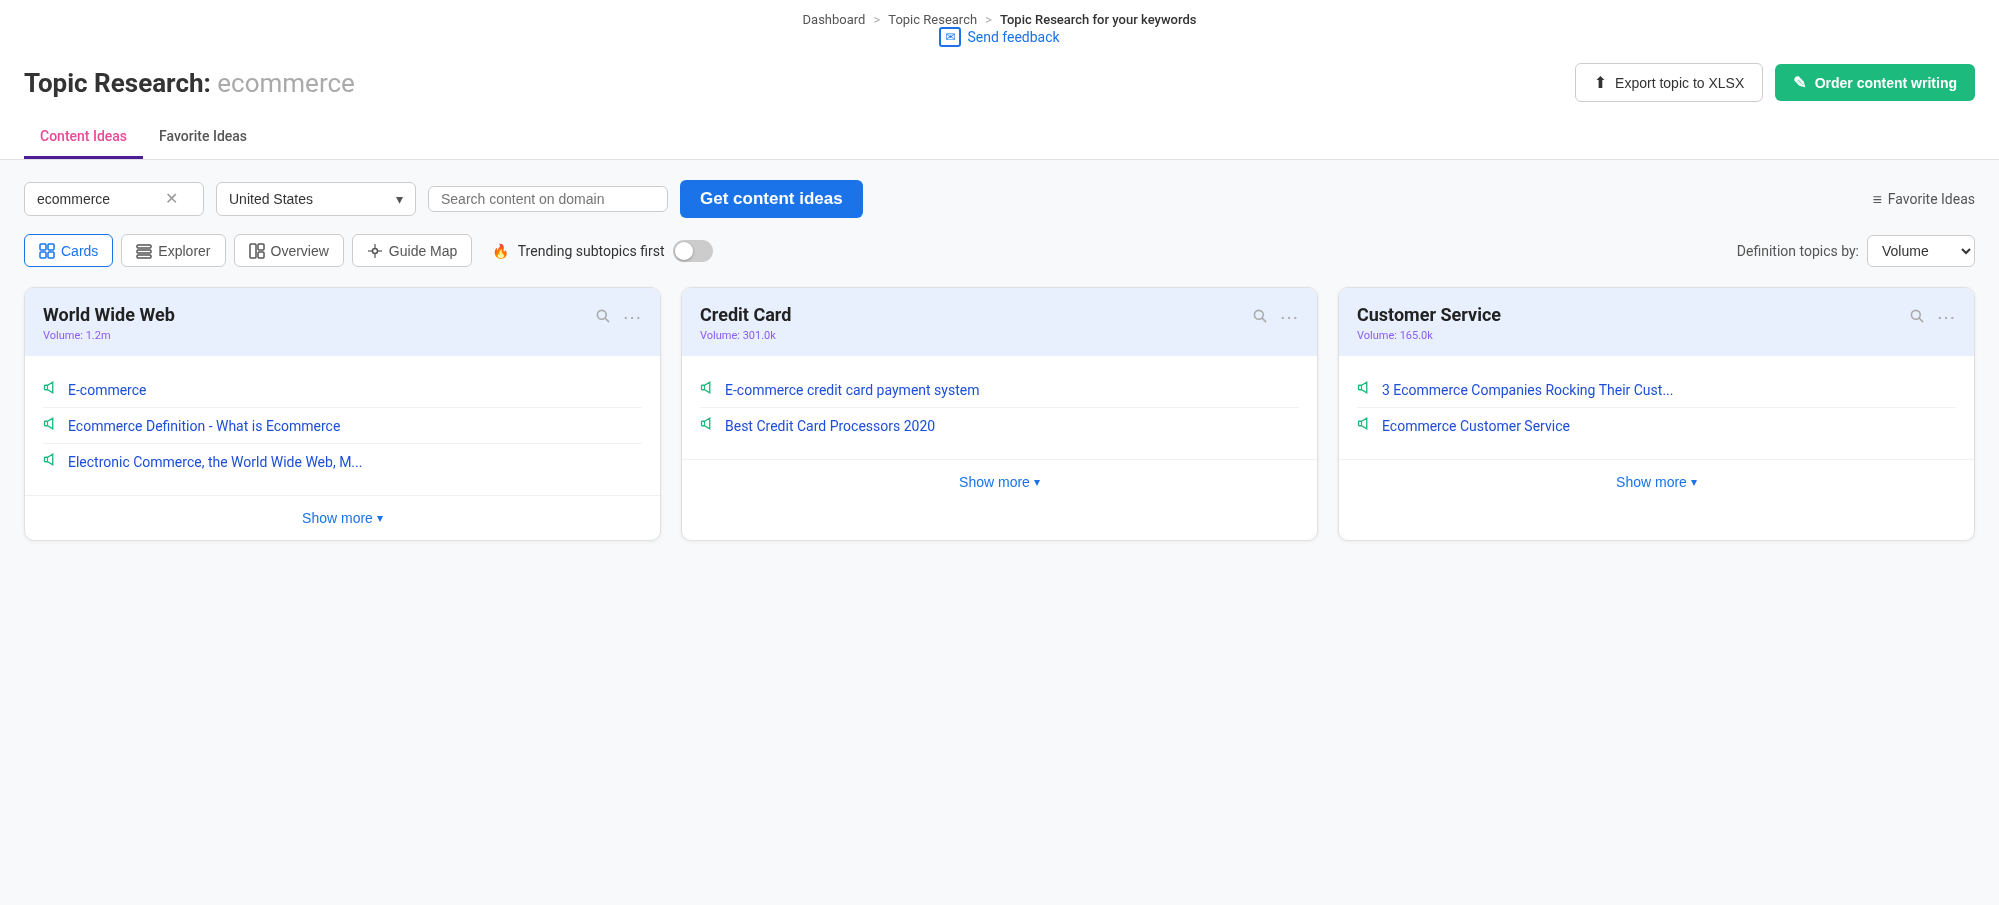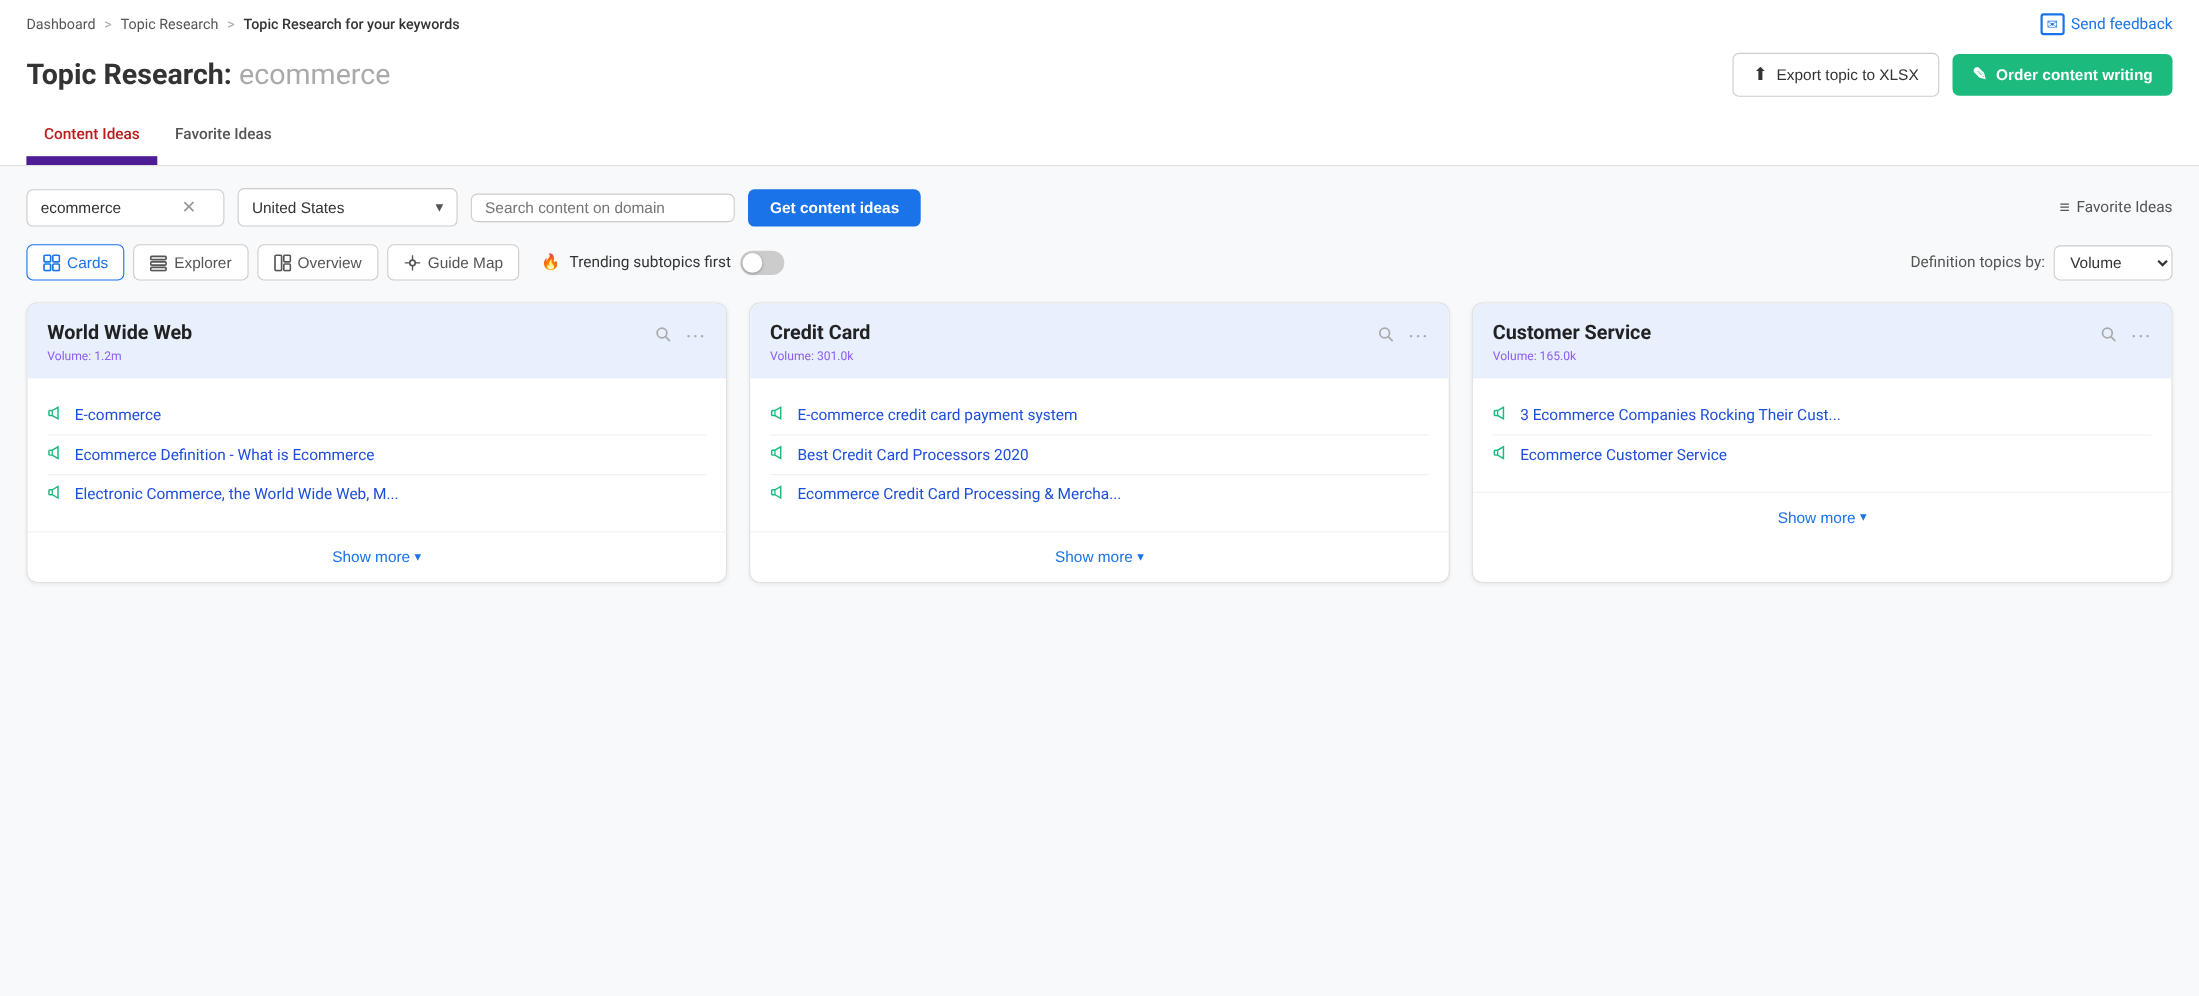--- a/index.html
+++ b/index.html
@@ -12,20 +12,21 @@
     .top-bar {
       background: #fff;
       border-bottom: 1px solid #e0e0e0;
       padding: 0 24px;
     }
     .breadcrumb-row {
       display: flex;
       align-items: center;
       justify-content: space-between;
       padding: 12px 0 8px;
+      flex-direction: column;
     }
     .breadcrumb {
       display: flex;
       align-items: center;
       gap: 8px;
       color: #555;
       font-size: 13px;
     }
     .breadcrumb-sep {
       color: #aaa;
@@ -95,22 +96,22 @@
     }
     .tab {
       padding: 10px 16px 12px;
       cursor: pointer;
       font-size: 14px;
       color: #555;
       border-bottom: 3px solid transparent;
       font-weight: 500;
     }
     .tab.active {
-      color: #b91c1c;
-      border-bottom: 8px solid #4c1d95;
+      color: #ec4899;
+      border-bottom: 3px solid #4c1d95;
     }
     .main-content {
       padding: 20px 24px;
     }
     .search-row {
       display: flex;
       align-items: center;
       gap: 12px;
       margin-bottom: 16px;
     }
@@ -176,21 +177,21 @@
       color: #999;
       background: transparent;
       width: 200px;
     }
     .btn-get-ideas {
       padding: 9px 20px;
       background: #1a73e8;
       color: #fff;
       border: none;
       border-radius: 6px;
-      font-size: 14px;
+      font-size: 17px;
       font-weight: 600;
       cursor: pointer;
     }
     .favorite-ideas-link {
       margin-left: auto;
       display: flex;
       align-items: center;
       gap: 6px;
       color: #555;
       font-size: 14px;
@@ -546,29 +547,20 @@
         </div>
         <div class="card-item">
           <span class="megaphone-icon">
             <svg width="15" height="15" viewBox="0 0 20 20" fill="none">
                 <path d="M3 7h3l7-4v14l-7-4H3a1 1 0 0 1-1-1V8a1 1 0 0 1 1-1z" stroke="#1dba7e" stroke-width="1.8" fill="none"></path>
                 <path d="M6 7v6" stroke="#1dba7e" stroke-width="1.5"></path>
               </svg>
           </span>
           <span>Best Credit Card Processors 2020</span>
         </div>
-        <div class="card-item">
-          <span class="megaphone-icon">
-            <svg width="15" height="15" viewBox="0 0 20 20" fill="none">
-                <path d="M3 7h3l7-4v14l-7-4H3a1 1 0 0 1-1-1V8a1 1 0 0 1 1-1z" stroke="#1dba7e" stroke-width="1.8" fill="none"></path>
-                <path d="M6 7v6" stroke="#1dba7e" stroke-width="1.5"></path>
-              </svg>
-          </span>
-          <span>Ecommerce Credit Card Processing &amp; Mercha...</span>
-        </div>
       </div>
       <div class="show-more-row">
         <button class="show-more-btn">
           <span>Show more</span>
           <span class="chevron-down">▾</span>
         </button>
       </div>
     </div>
 
     <div class="card">

